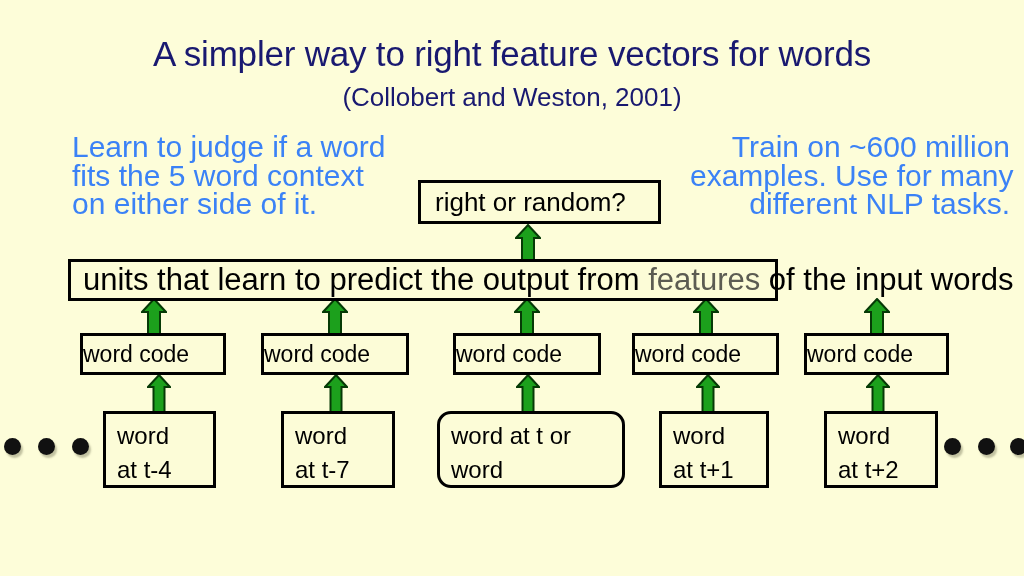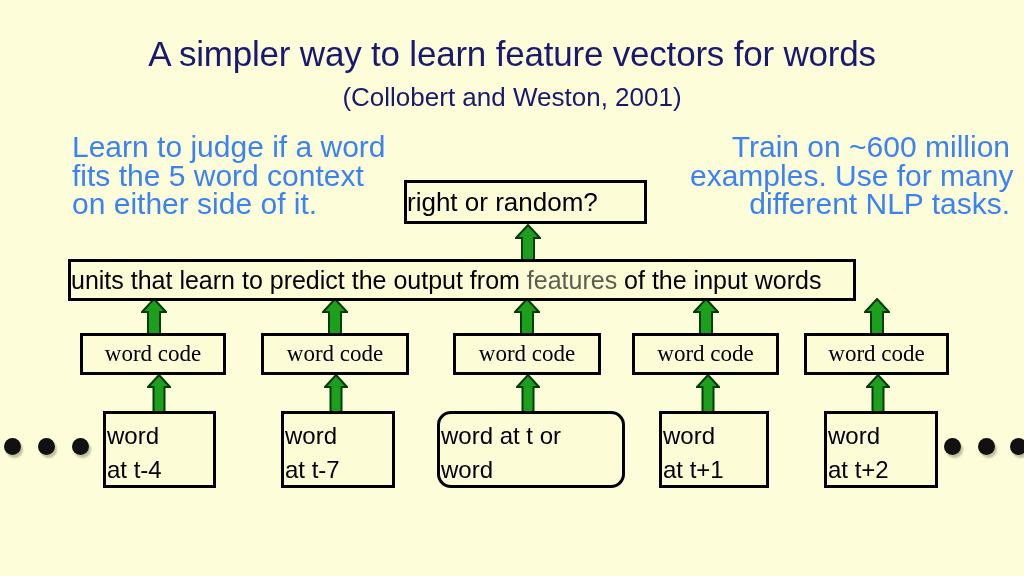--- a/index.html
+++ b/index.html
@@ -59,51 +59,53 @@
   .box {
     position: absolute;
     box-sizing: border-box;
     background: #fcfcd7;
     border: 3px solid #000000;
     color: #000000;
     display: flex;
     align-items: center;
     z-index: 3;
   }
-  .box.center { justify-content: center; font-family: Liberation Serif, serif; }
+  .box.center { justify-content: flex-start; }
   .box .txt { white-space: nowrap; }
   .box .lines { line-height: 33px; }
 
   
   #box-question {
-    left: 404px; top: 180px;
+    left: 418px; top: 180px;
     width: 243px; height: 44px;
     font-size: 26px;
+    padding-left: 14px;
   }
   
   #box-units {
     left: 68px; top: 259px;
-    width: 788px; height: 42px;
-    font-size: 25px;
+    width: 710px; height: 42px;
+    font-size: 31px;
+    padding-left: 12px;
   }
   #box-units .gray { color: #5c5c52; }
 
   
   .box-code {
     top: 333px;
     height: 42px;
     font-size: 23px;
     justify-content: center;
   }
   
   .box-word {
     top: 411px;
     font-size: 24px;
     align-items: flex-start;
-    padding: 5px 0 0 1px;
+    padding: 5px 0 0 11px;
     overflow: visible;
   }
   .box-word .lines { line-height: 34px; }
 
   
   .arrow {
     position: absolute;
     z-index: 1;
   }
   .arrow svg { display: block; }
@@ -116,21 +118,21 @@
     background: #111111;
     box-shadow: 2px 3px 2px rgba(120,120,90,0.45);
     z-index: 2;
   }
 </style>
 </head>
 <body>
 
 <div id="slide">
 
-  <div class="title">A simpler way to learn feature vectors for words</div>
+  <div class="title">A simpler way to right feature vectors for words</div>
   <div class="subtitle">(Collobert and Weston, 2001)</div>
 
   <div class="note note-left">
     <div>Learn to judge if a word</div>
     <div>fits the 5 word context</div>
     <div>on either side of it.</div>
   </div>
   <div class="note note-right">
     <div>Train on ~600 million</div>
     <div>examples. Use for many</div>

